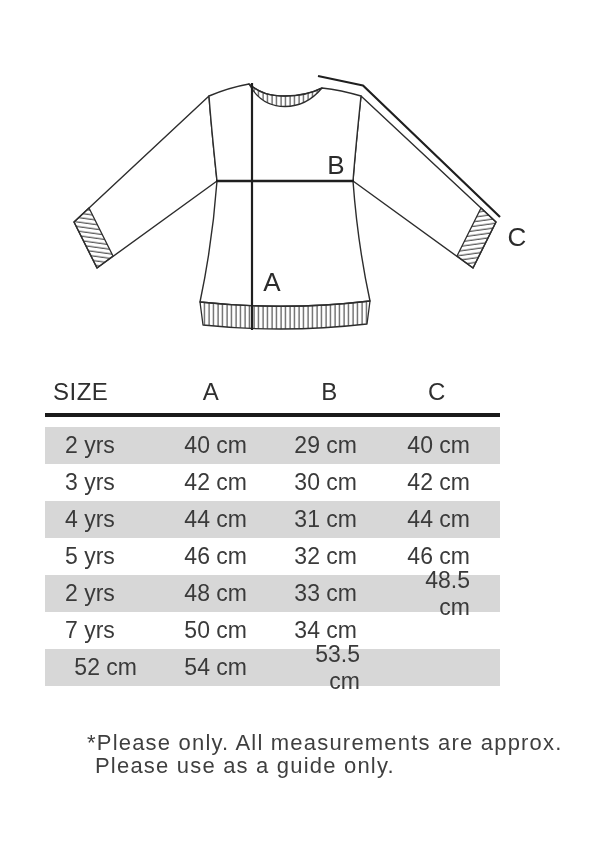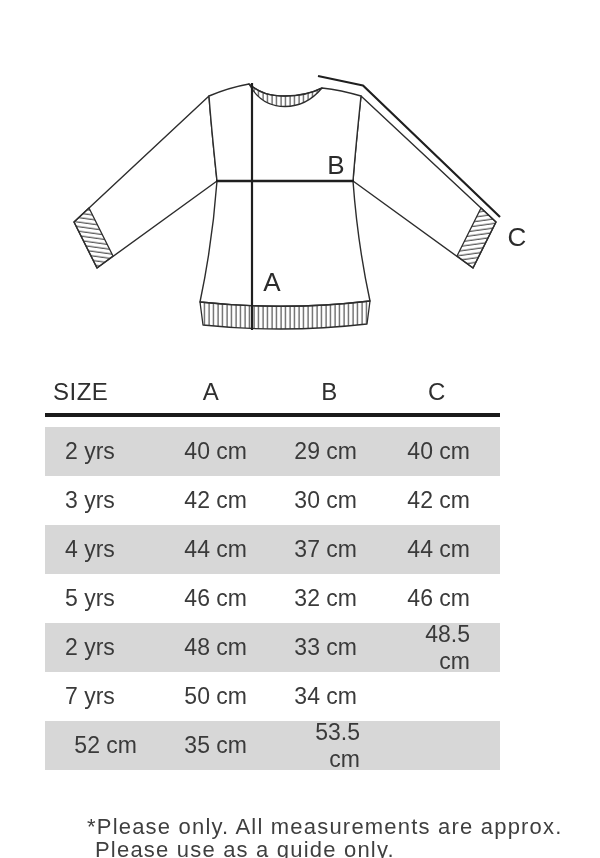--- a/index.html
+++ b/index.html
@@ -17,21 +17,21 @@
   .th{font-size:24px;color:#2f2f2f;letter-spacing:0.5px;}
   .c1{width:110px;}
   .c2{width:112px;}
   .c3{width:125px;}
   .c4{width:108px;}
   .t-head .c1{padding-left:8px;}
   .t-head .c2,.t-head .c3{text-align:center;}
   .t-head .c4{text-align:center;padding-right:18px;}
   .t-rule{height:4px;background:#1a1a1a;margin-top:7px;}
   .t-body{margin-top:10px;}
-  .t-row{display:flex;height:49px;align-items:center;font-size:23px;color:#3a3a3a;}
+  .t-row{display:flex;height:37px;align-items:center;font-size:23px;color:#3a3a3a;}
   .t-row.shaded{background:#d7d7d7;}
   .t-row .c1{padding-left:20px;}
   .t-row .c2{text-align:right;padding-right:20px;}
   .t-row .c3{text-align:right;padding-right:35px;}
   .t-row .c4{text-align:right;padding-right:30px;}
 
   .footnote{margin:45px 0 0 95px;font-size:22px;line-height:1.05;letter-spacing:1.2px;color:#3f3f3f;}
   .footnote .l1{display:block;margin-left:-8px;}
   .footnote .l2{display:block;}
 </style>
@@ -104,21 +104,21 @@
     </div>
     <div class="t-row">
       <span class="c1">3 yrs</span>
       <span class="c2">42 cm</span>
       <span class="c3">30 cm</span>
       <span class="c4">42 cm</span>
     </div>
     <div class="t-row shaded">
       <span class="c1">4 yrs</span>
       <span class="c2">44 cm</span>
-      <span class="c3">37 cm</span>
+      <span class="c3">31 cm</span>
       <span class="c4">44 cm</span>
     </div>
     <div class="t-row">
       <span class="c1">5 yrs</span>
       <span class="c2">46 cm</span>
       <span class="c3">32 cm</span>
       <span class="c4">46 cm</span>
     </div>
     <div class="t-row shaded">
       <span class="c1">2 yrs</span>
@@ -126,21 +126,21 @@
       <span class="c3">33 cm</span>
       <span class="c4">48.5 cm</span>
     </div>
     <div class="t-row">
       <span class="c1">7 yrs</span>
       <span class="c2">50 cm</span>
       <span class="c3">34 cm</span>
     </div>
     <div class="t-row shaded">
       <span class="c2">52 cm</span>
-      <span class="c3">35 cm</span>
+      <span class="c3">54 cm</span>
       <span class="c4">53.5 cm</span>
     </div>
   </div>
 </div>
 
 <div class="footnote">
   <span class="l1">*Please only. All measurements are approx.</span>
   <span class="l2">Please use as a guide only.</span>
 </div>
 

